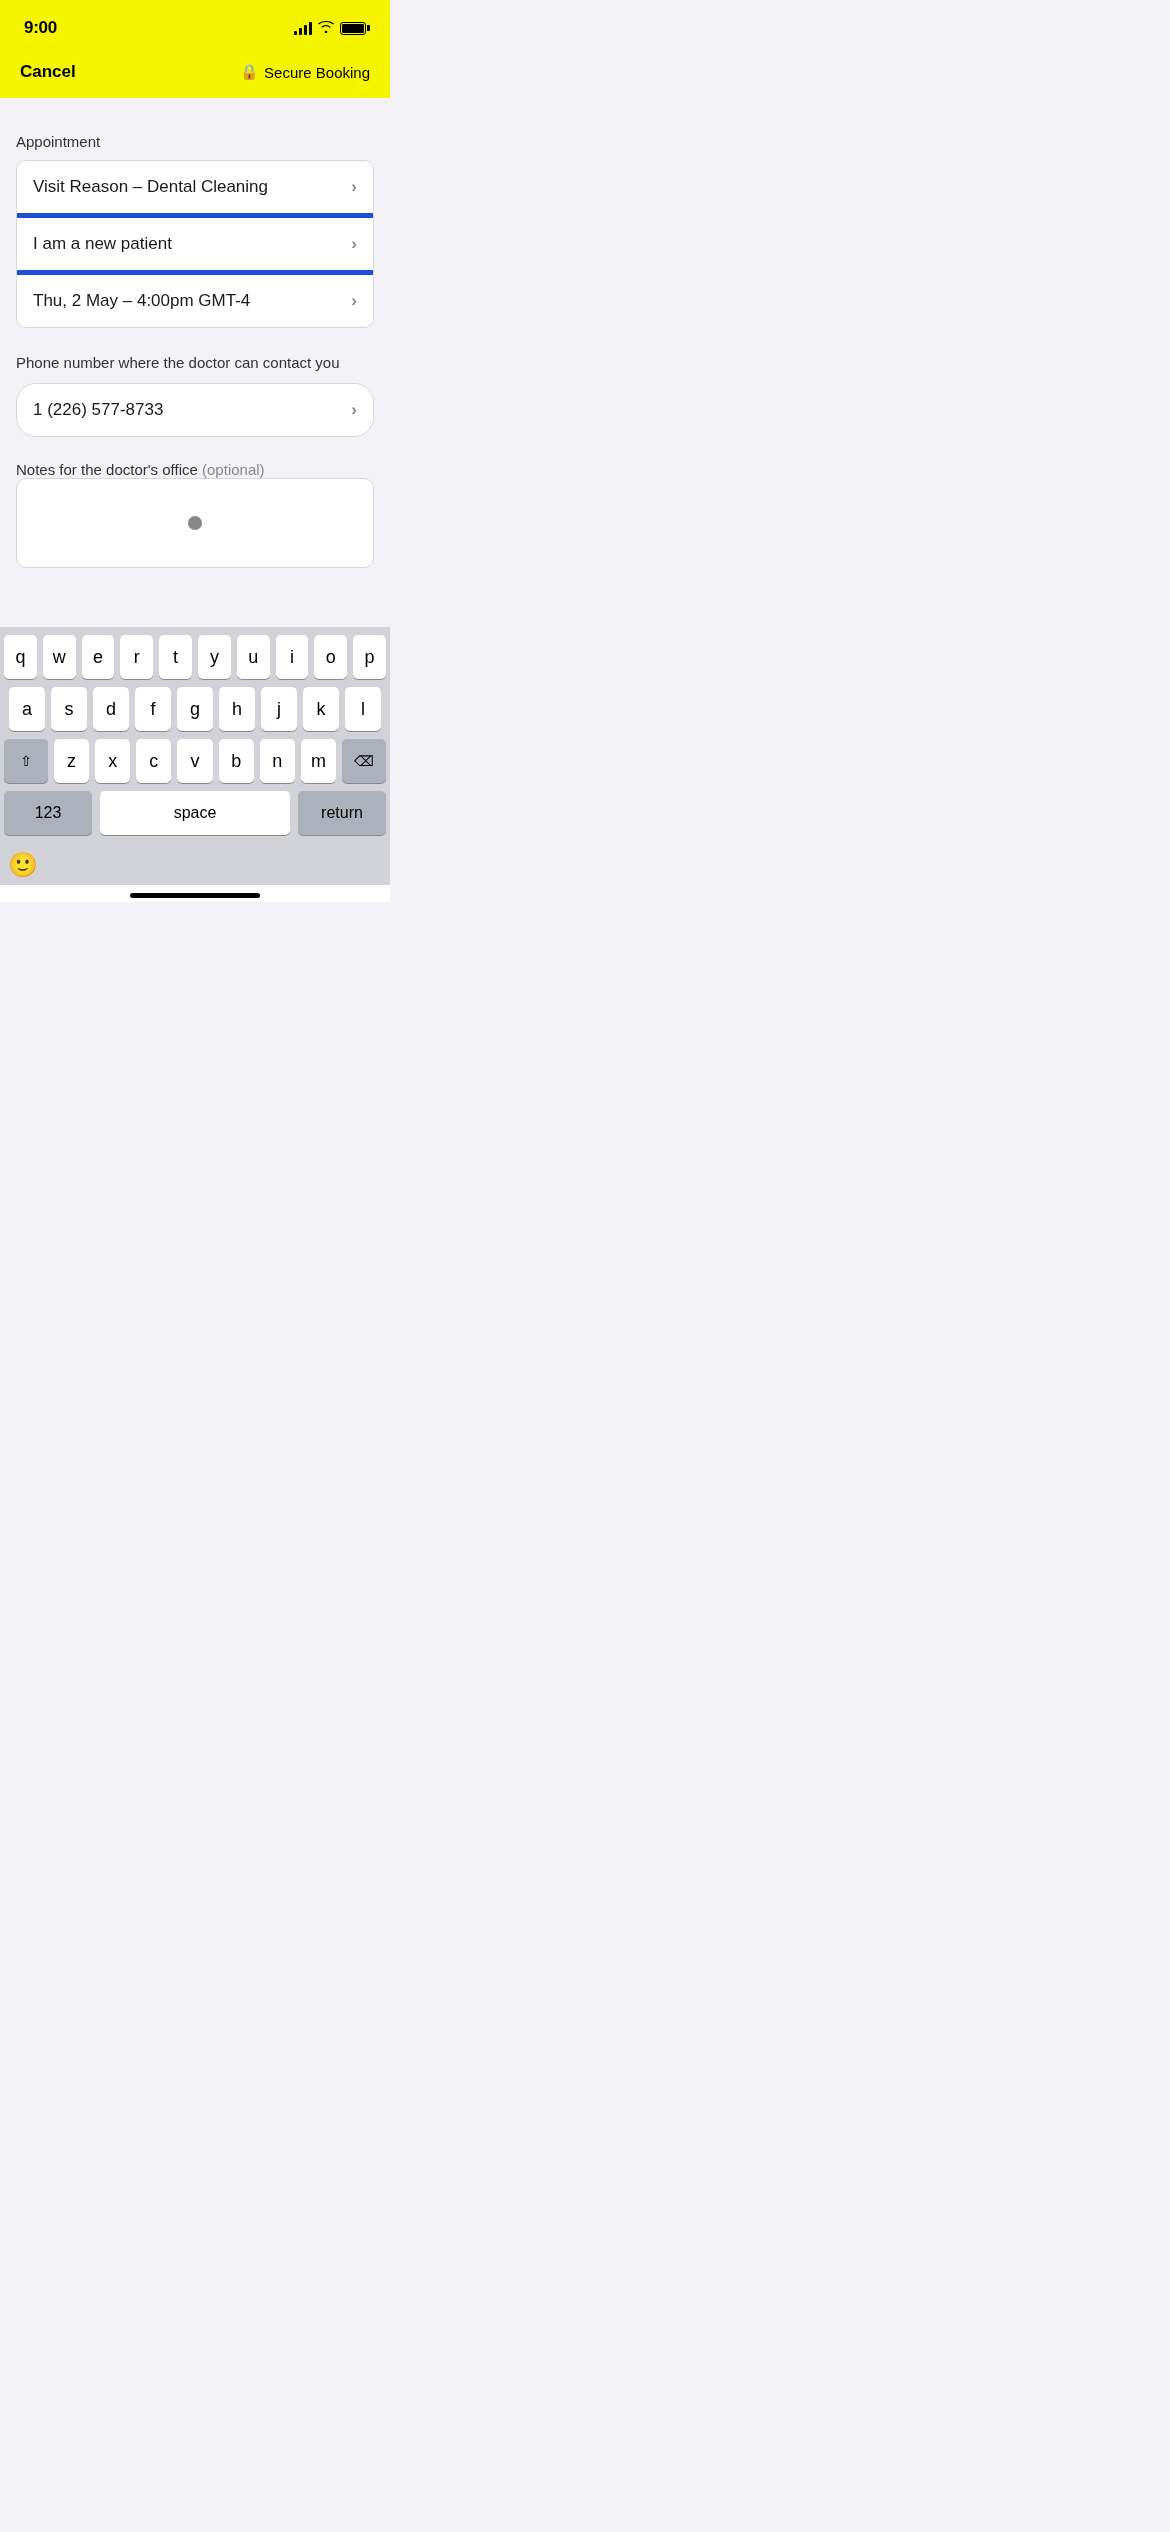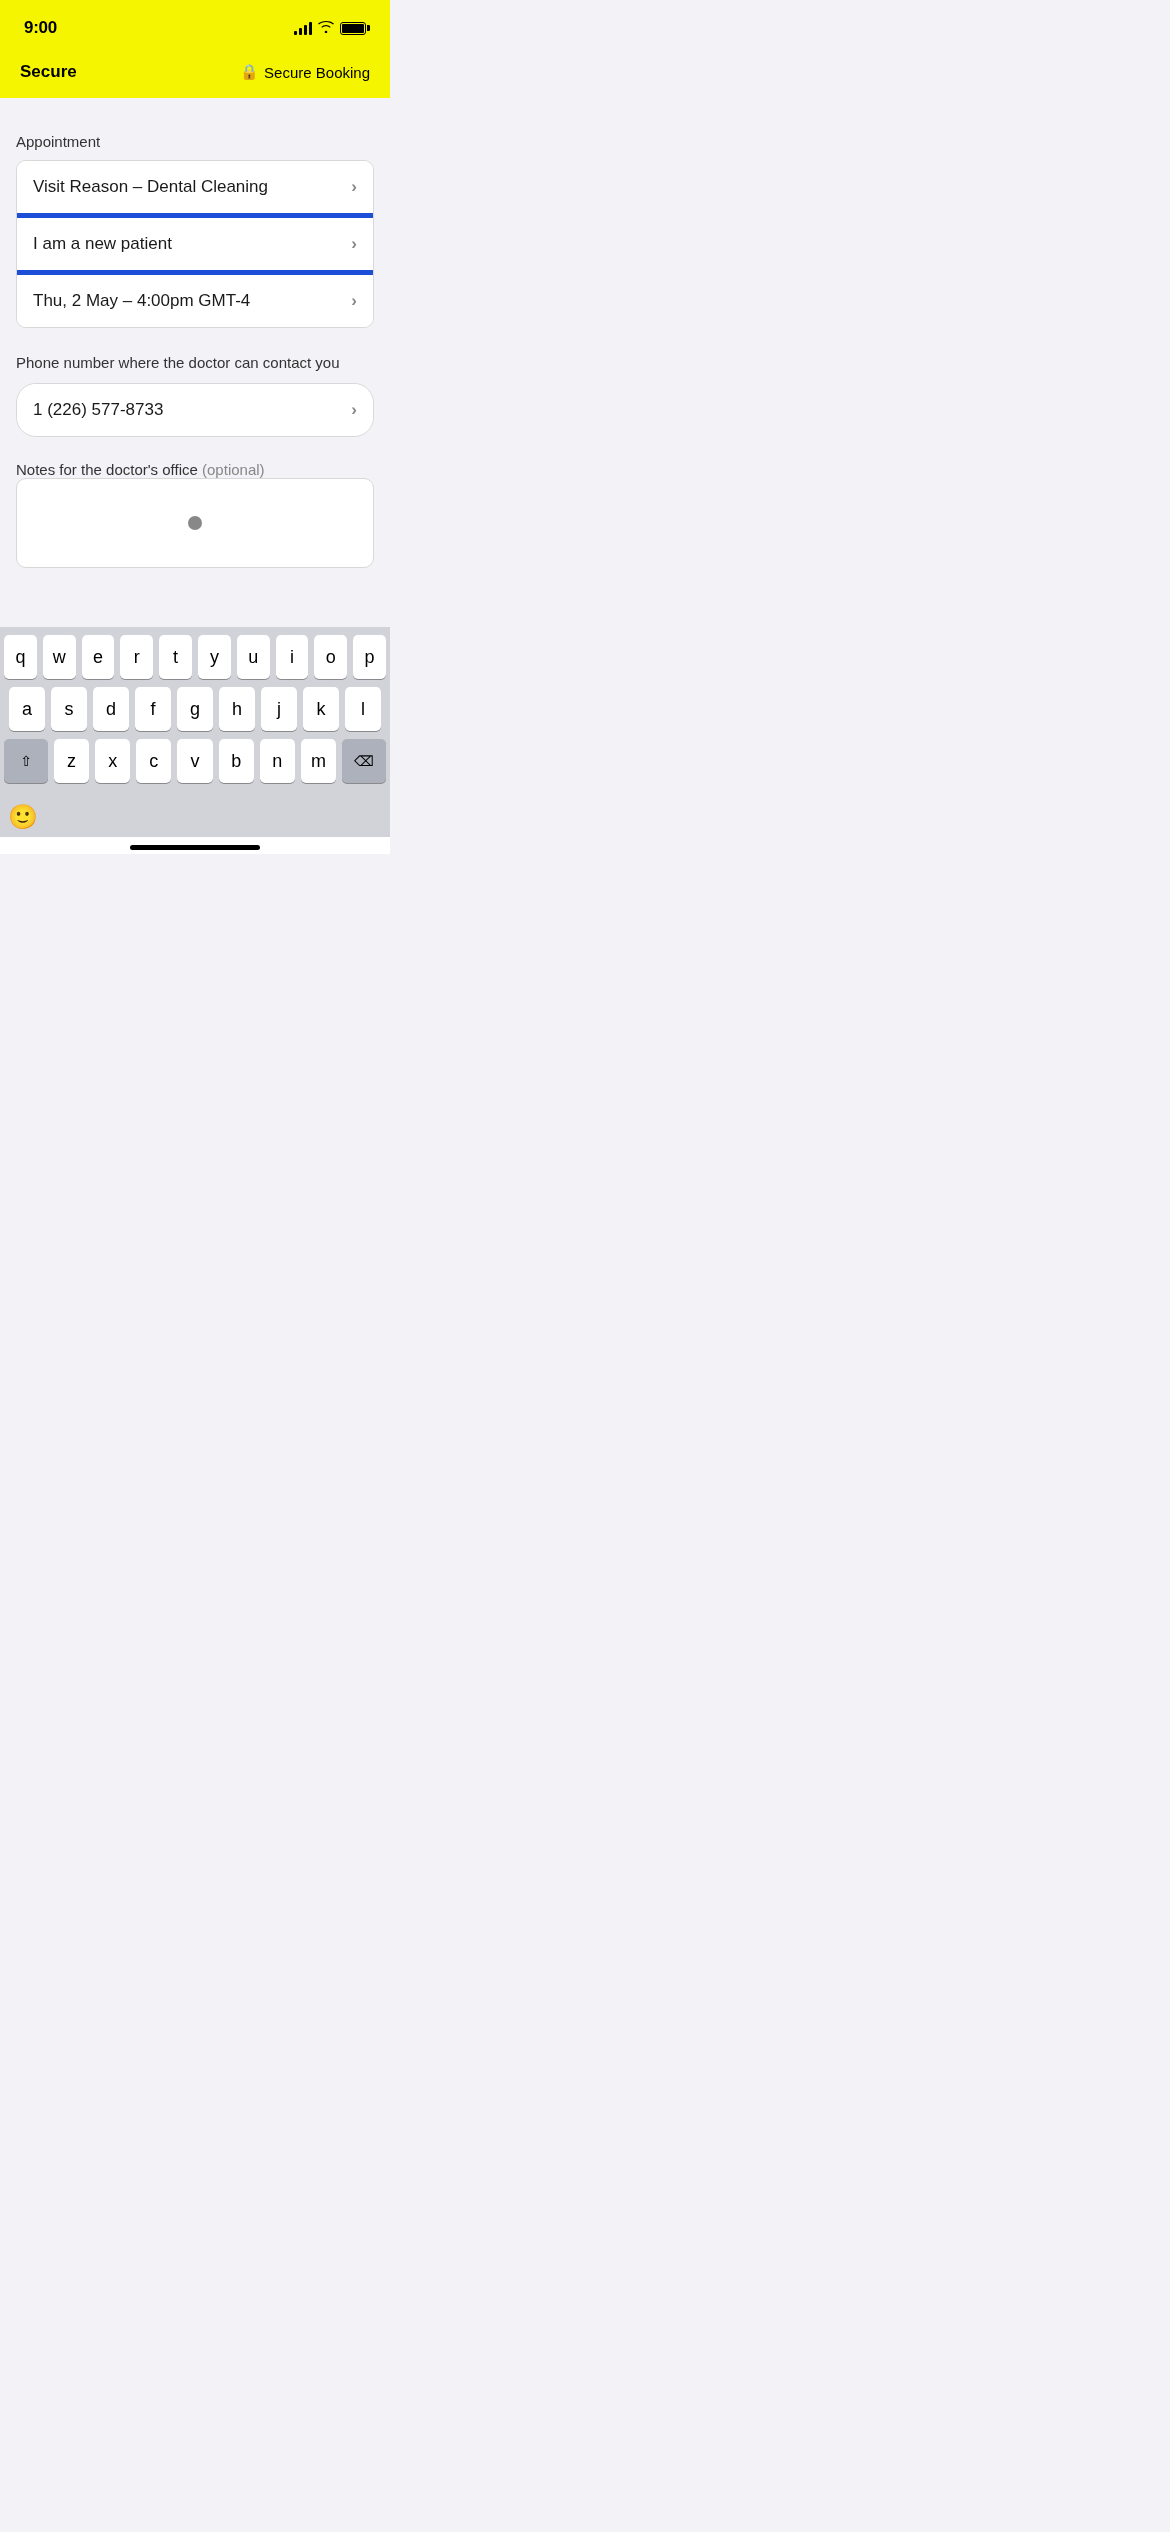--- a/index.html
+++ b/index.html
@@ -346,21 +346,21 @@
       </svg>
     </span>
 
     <div class="battery-icon">
       <div class="battery-fill"></div>
     </div>
   </div>
 </div>
 
 <div class="nav-bar">
-  <button class="nav-cancel">Secure</button>
+  <button class="nav-cancel">Cancel</button>
   <div class="nav-secure">
     <span>🔒</span>
     <span>Secure Booking</span>
   </div>
 </div>
 
 <div class="content">
 
   <div class="section-label">Appointment</div>
   <div class="list-container">
@@ -432,20 +432,31 @@
     <div class="key">z</div>
     <div class="key">x</div>
     <div class="key">c</div>
     <div class="key">v</div>
     <div class="key">b</div>
     <div class="key">n</div>
     <div class="key">m</div>
     <div class="key key-special key-delete">⌫</div>
   </div>
 
+  <div class="keyboard-bottom-row">
+    <div class="key key-special key-number">
+      <span>123</span>
+    </div>
+    <div class="key key-space">
+      <span>space</span>
+    </div>
+    <div class="key key-special key-return">
+      <span>return</span>
+    </div>
+  </div>
 </div>
 
 <div class="keyboard-accessory">
   <button class="emoji-btn">🙂</button>
 </div>
 
 <div class="home-bar-wrapper">
   <div class="home-bar"></div>
 </div>
 

